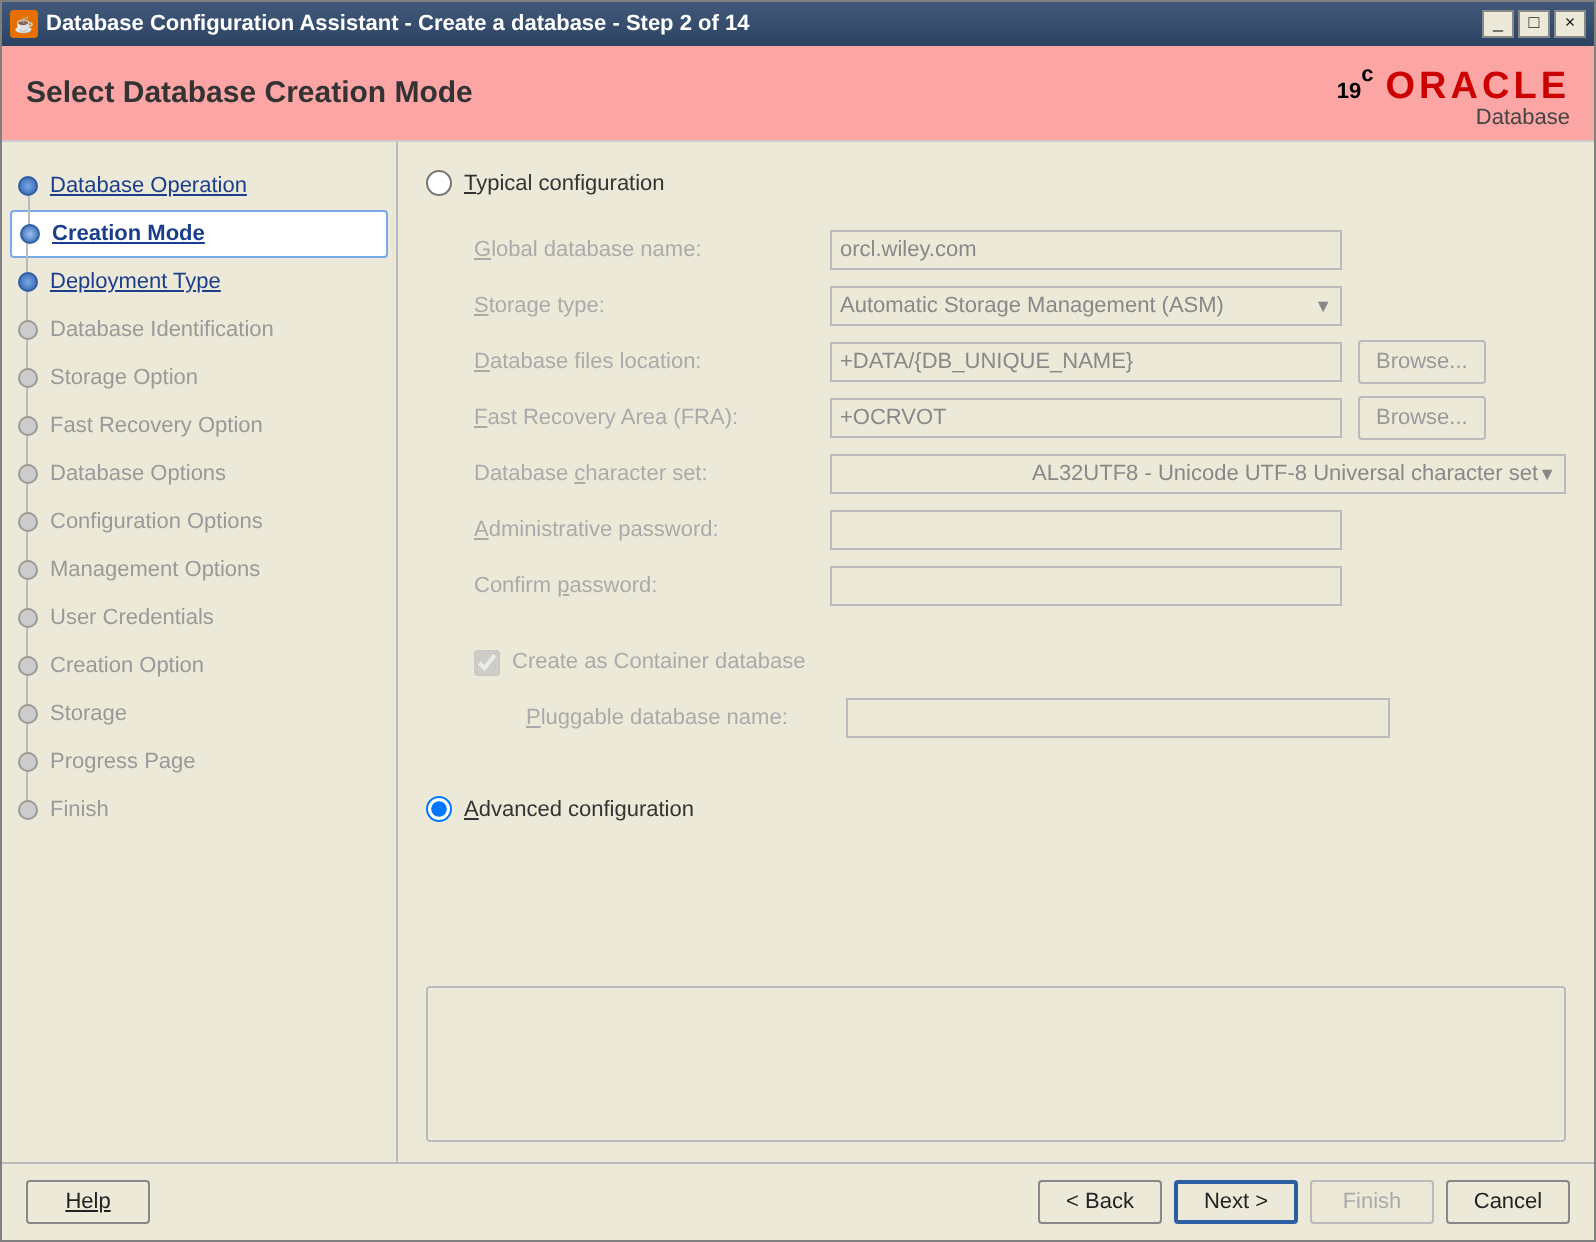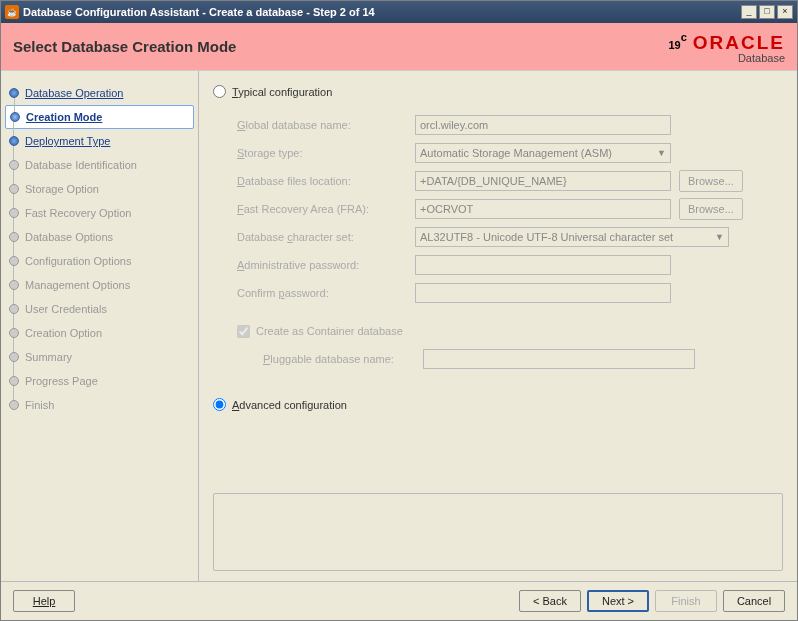--- a/index.html
+++ b/index.html
@@ -33,21 +33,21 @@
 .radio-row input { width: 13px; height: 13px; }
 .radio-row label { color: #333; }
 .radio-row label .mnemonic { text-decoration: underline; }
 .form-block { margin-left: 24px; margin-top: 6px; }
 .form-row { display: flex; align-items: center; margin: 6px 0; min-height: 22px; }
 .form-row .flabel { width: 178px; color: #aaa; }
 .form-row .flabel .mnemonic { text-decoration: underline; }
 .form-row input[type=text], .form-row input[type=password], .form-row select.flat {
   width: 256px; height: 20px; background: #ece9d8; border: 1px solid #bbb; color: #888; padding: 0 4px; font-size:11px;
 }
-.form-row select.flat.wide, .form-row .select-look.wide { width: 314px; }
+.form-row select.flat.wide, .form-row .select-look.wide { width: 368px; justify-content: flex-end; }
 .form-row .select-look { display:inline-flex; align-items:center; justify-content:space-between; width:256px; height:20px; background:#ece9d8; border:1px solid #bbb; color:#888; padding:0 4px; }
 .form-row .select-look .tri { font-size:9px; color:#888; }
 .form-row .browse-btn { margin-left: 8px; height: 22px; padding: 0 8px; background: #ece9d8; border: 1px solid #bbb; color: #999; border-radius:2px; }
 .form-row.check { margin-top: 16px; }
 .form-row.check input { margin-right: 6px; }
 .form-row.check label { color: #aaa; }
 .sub-indent { margin-left: 26px; }
 .radio-advanced { margin-top: 22px; }
 .msg-area { margin-top:auto; height: 78px; border: 1px solid #bbb; background: #ece9d8; border-radius:2px; }
 .footer { height: 38px; border-top: 1px solid #bbb; display: flex; align-items: center; padding: 0 12px; background:#ece9d8; }
@@ -134,21 +134,21 @@
           <span class="label">User Credentials</span>
         </li>
       <li>
           <span class="line"></span>
           <span class="bullet"></span>
           <span class="label">Creation Option</span>
         </li>
       <li>
           <span class="line"></span>
           <span class="bullet"></span>
-          <span class="label">Summary</span>
+          <span class="label">Storage</span>
         </li>
       <li>
           <span class="line"></span>
           <span class="bullet"></span>
           <span class="label">Progress Page</span>
         </li>
       <li>
           <span class="line"></span>
           <span class="bullet"></span>
           <span class="label">Finish</span>

